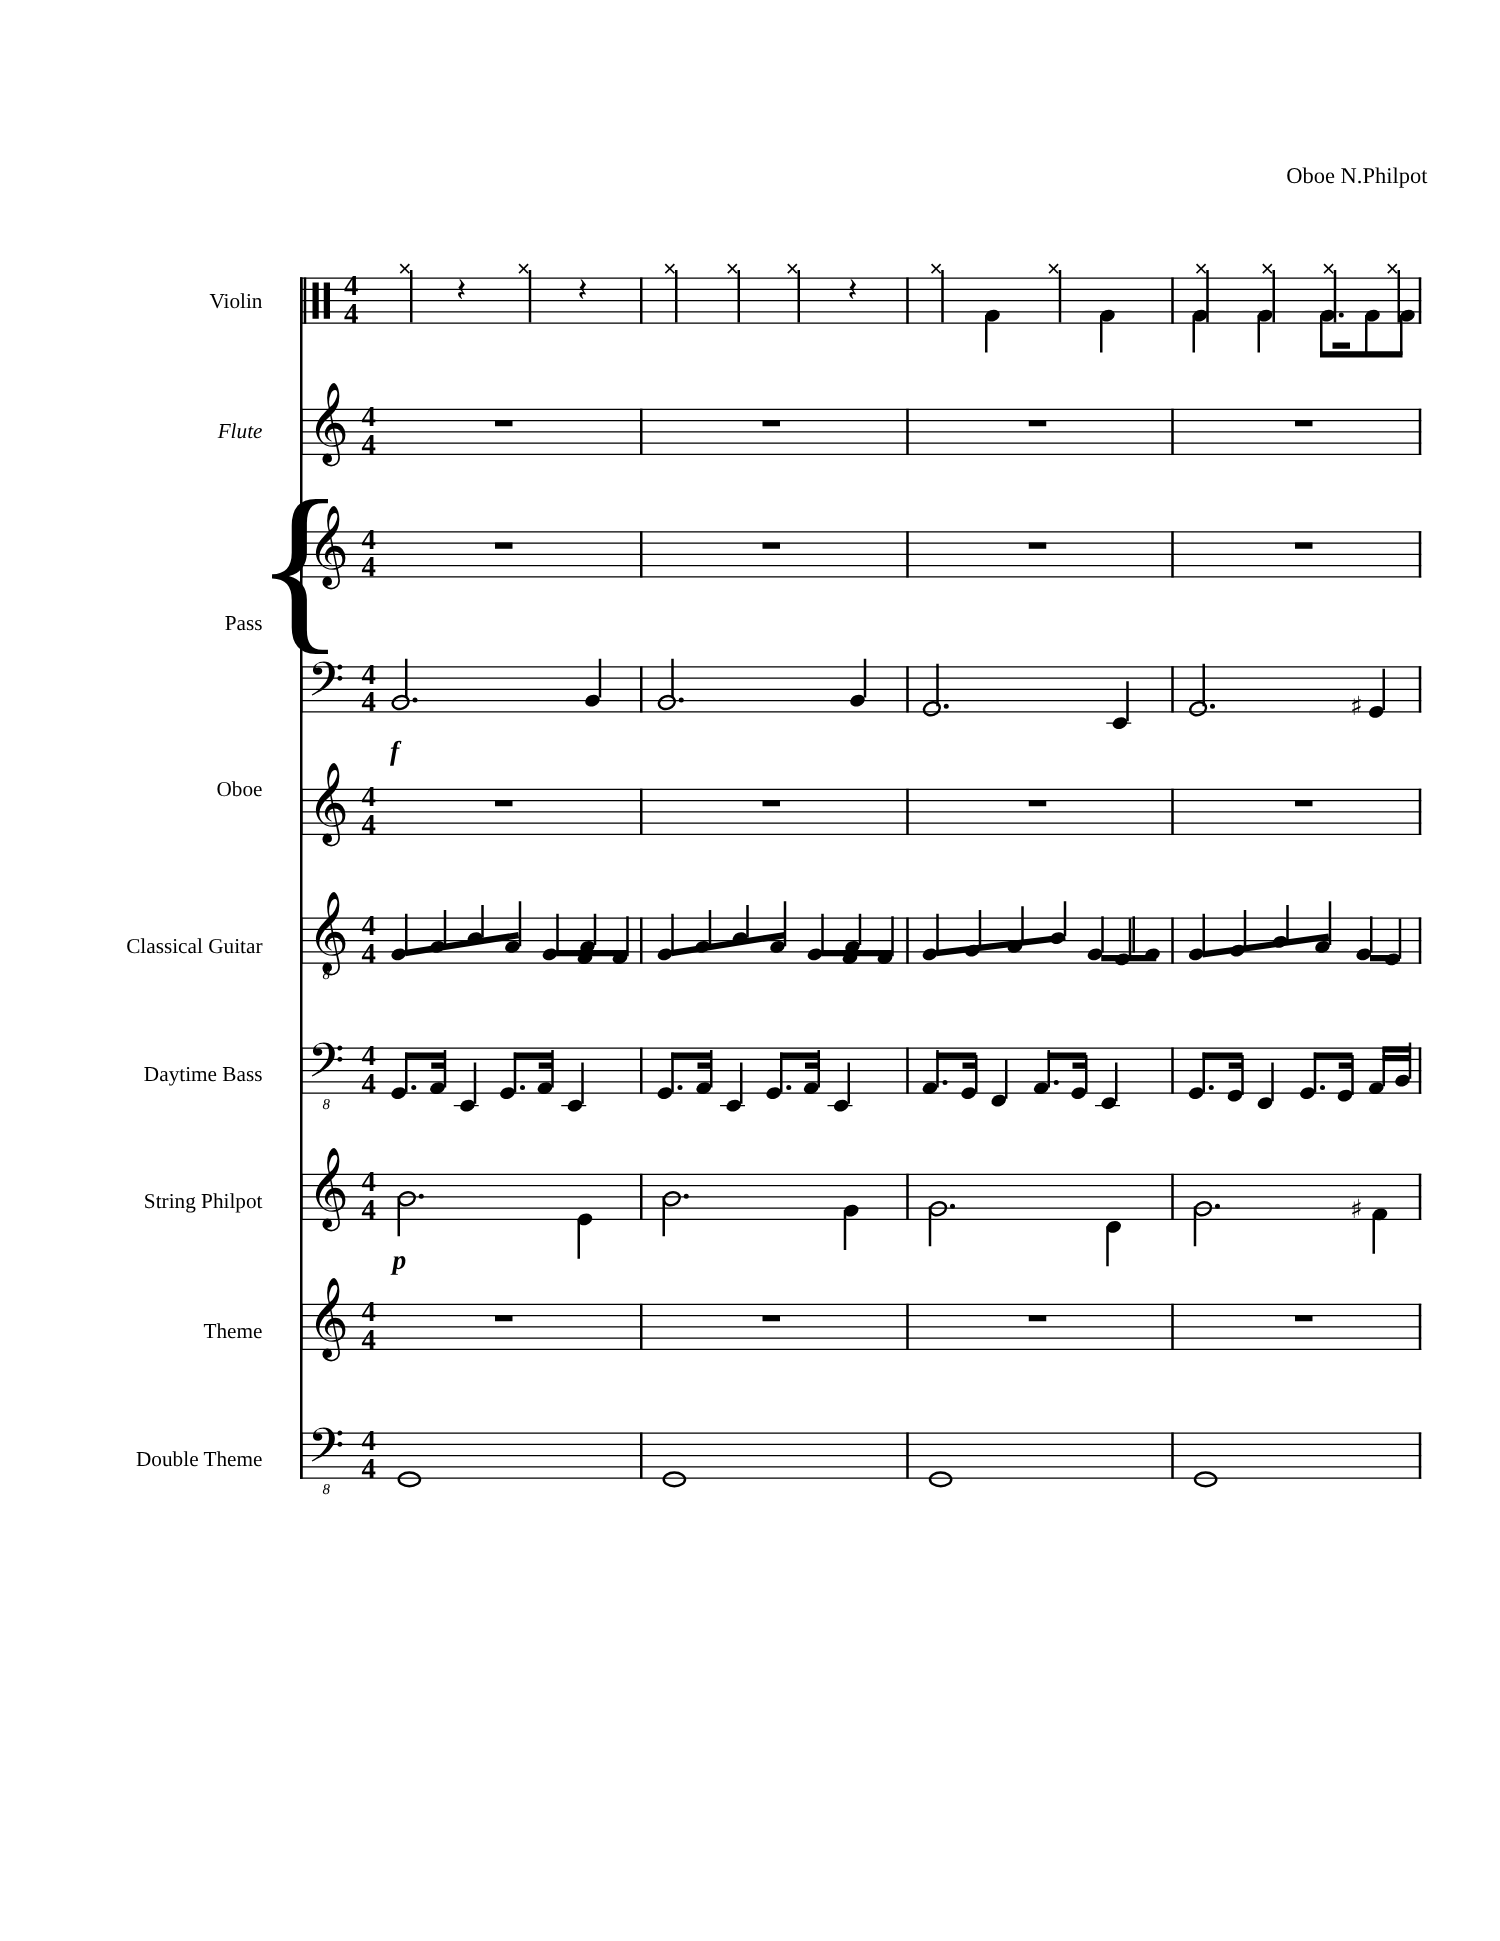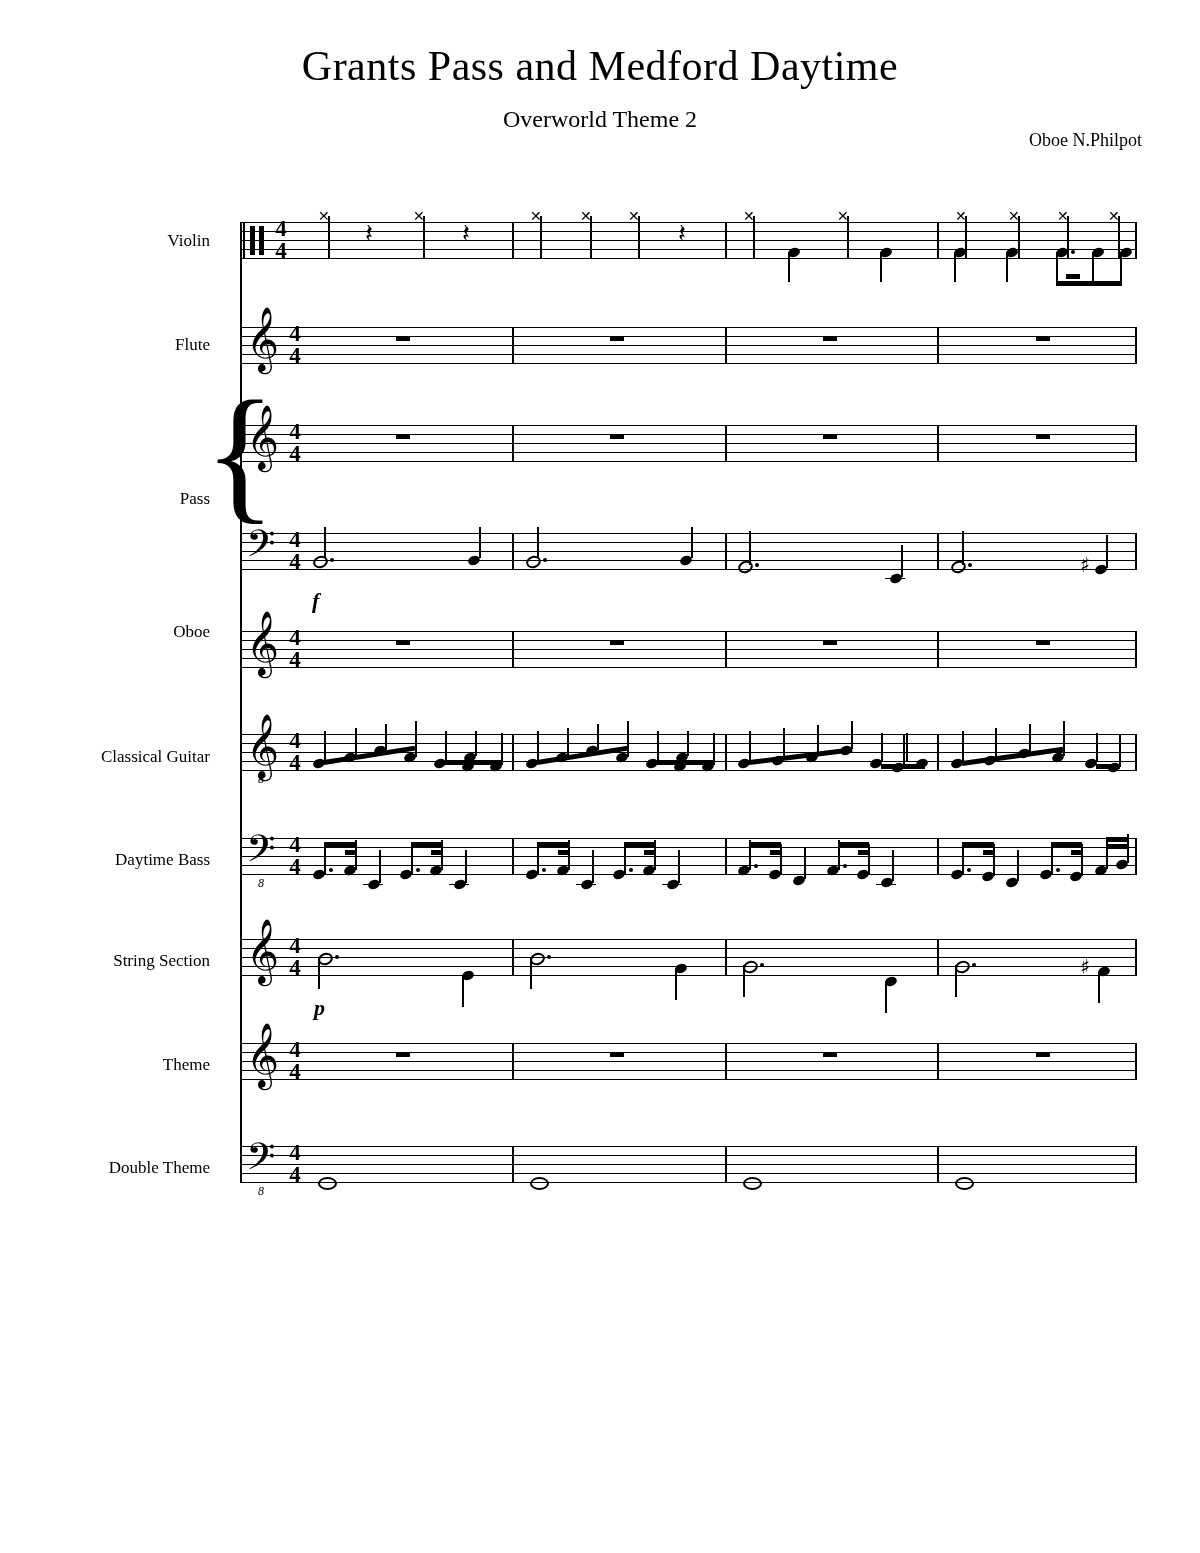--- a/index.html
+++ b/index.html
@@ -222,31 +222,29 @@
     font-size: 150px;
     font-family: "Liberation Serif", serif;
     line-height: 1;
   }
 </style>
 </head>
 <body>
 
 <div class="page">
 
-  <div class="title">Grants Pass and Medford Daytime</div>
-  <div class="subtitle">Overworld Theme 2</div>
   <div class="composer">Oboe N.Philpot</div>
 
   <div class="instr-label" style="top:231px; left:40px; width:170px;">Violin</div>
-  <div class="instr-label" style="top:335px; left:40px; width:170px;">Flute</div>
+  <div class="instr-label" style="top:335px; left:40px; width:170px;font-style:italic;">Flute</div>
   <div class="instr-label" style="top:489px; left:40px; width:170px;">Pass</div>
   <div class="instr-label" style="top:622px; left:40px; width:170px;">Oboe</div>
   <div class="instr-label" style="top:747px; left:20px; width:190px;">Classical Guitar</div>
   <div class="instr-label" style="top:850px; left:20px; width:190px;">Daytime Bass</div>
-  <div class="instr-label" style="top:951px; left:20px; width:190px;">String Section</div>
+  <div class="instr-label" style="top:951px; left:20px; width:190px;">String Philpot</div>
   <div class="instr-label" style="top:1055px; left:40px; width:170px;">Theme</div>
   <div class="instr-label" style="top:1158px; left:20px; width:190px;">Double Theme</div>
 
   <div class="brace" style="top:378px; left:204px;">{</div>
 
   <div class="staff" style="top:222px;">
     <div class="line"></div>
       <div class="line"></div>
       <div class="line"></div>
       <div class="line"></div>

